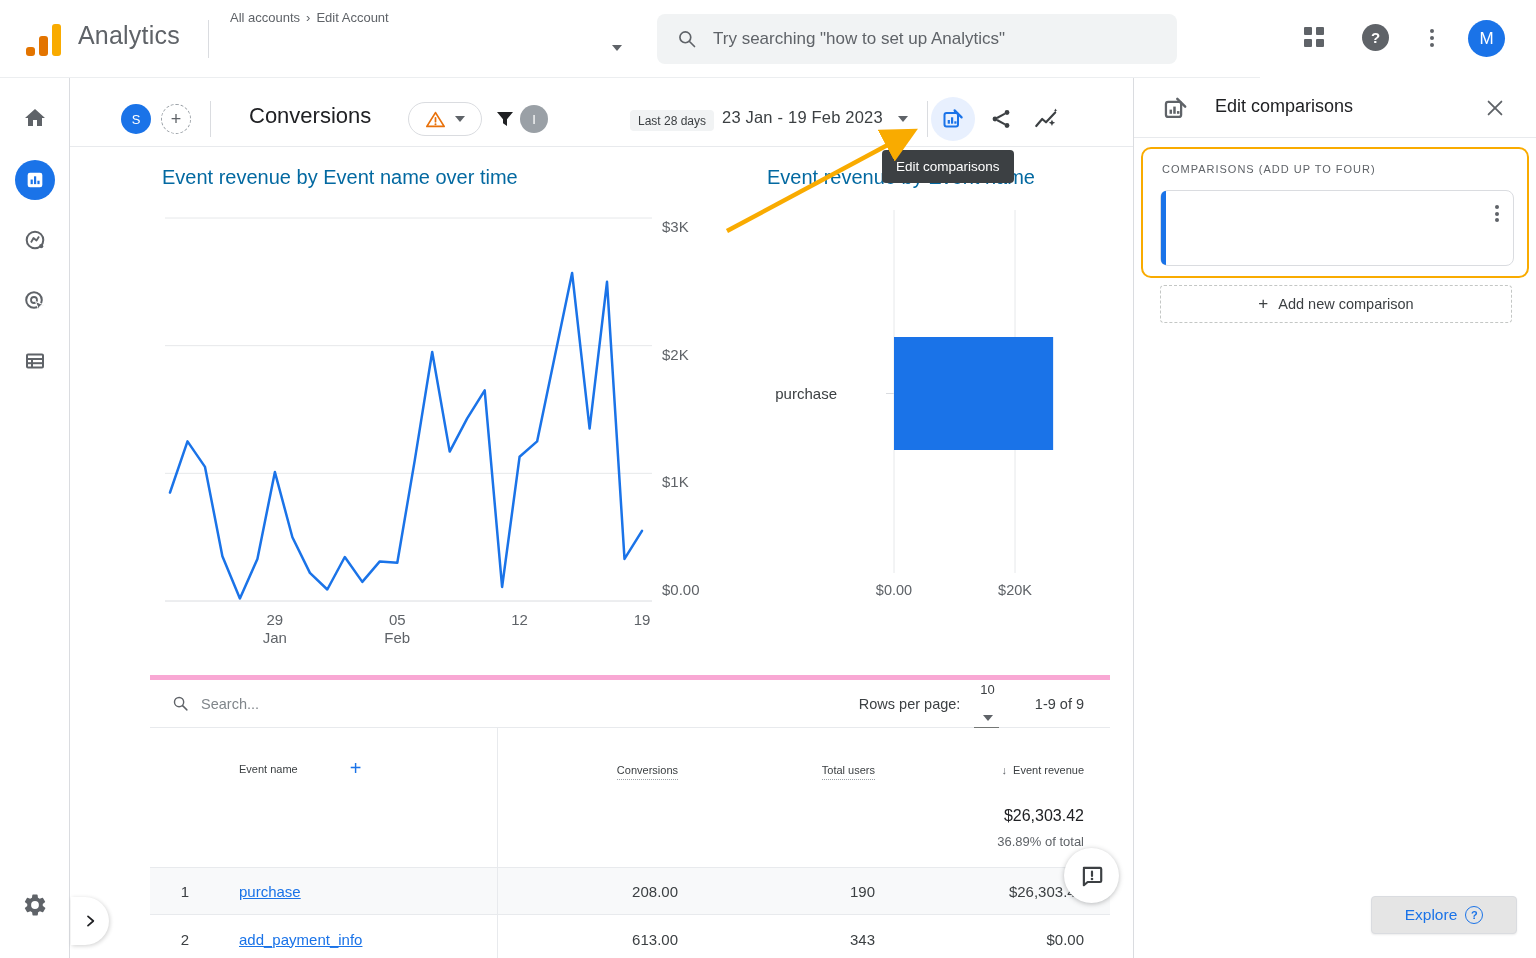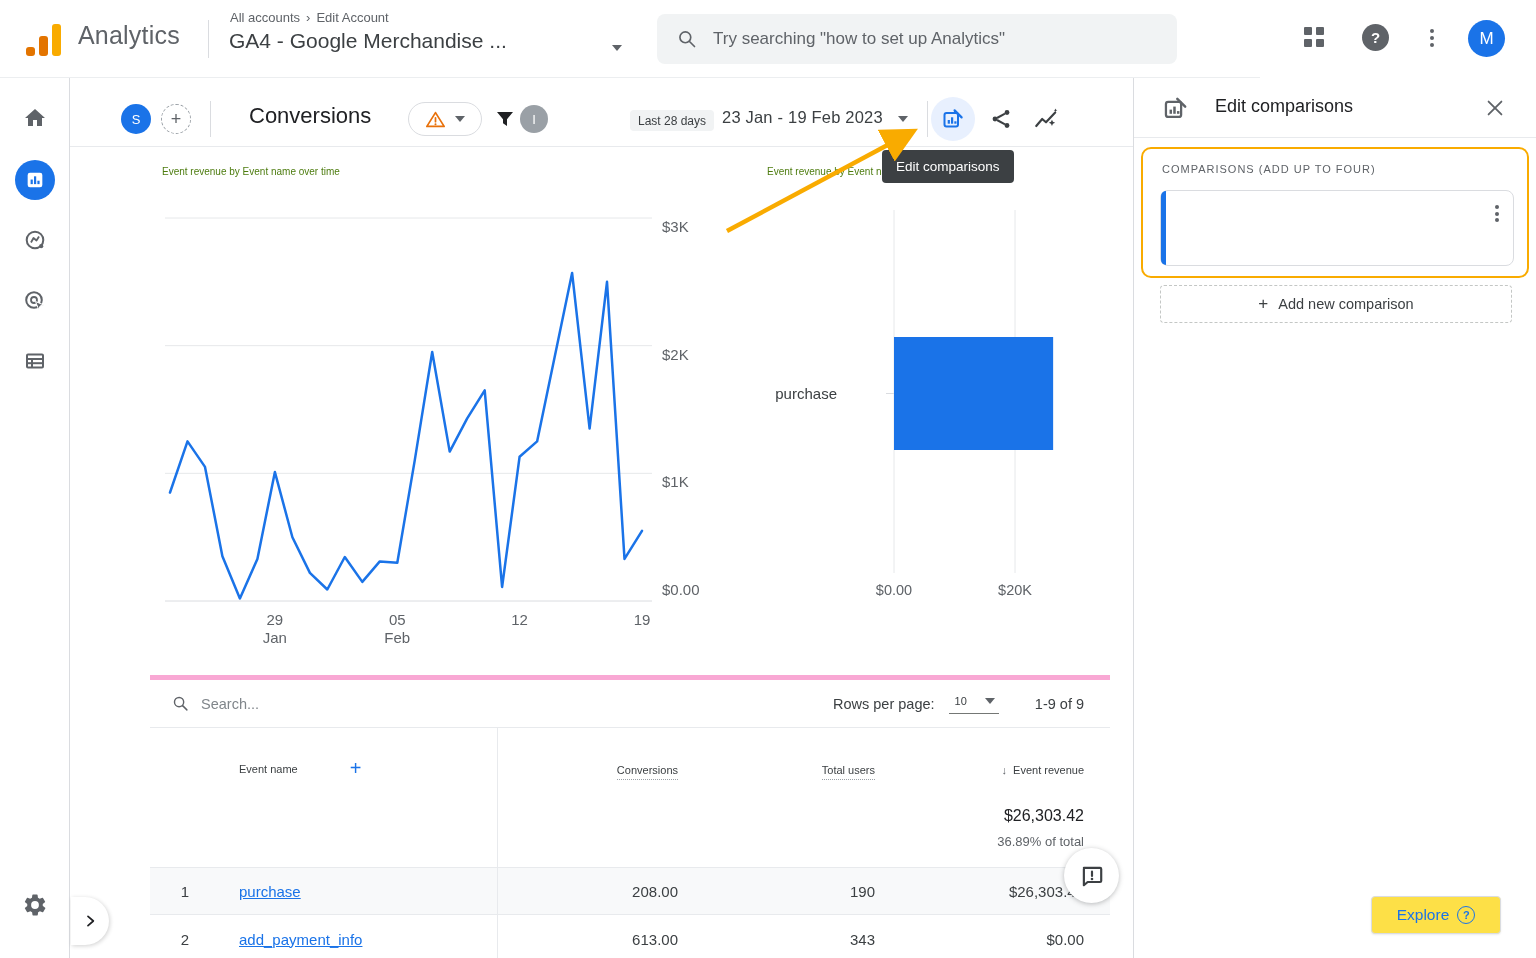--- a/index.html
+++ b/index.html
@@ -45,34 +45,34 @@
   .warn-pill { left:408px; top:102px; width:74px; height:34px; border:1px solid #dadce0; border-radius:17px; background:#fff; display:flex; align-items:center; justify-content:center; gap:9px; }
   .i-badge { left:520px; top:105px; width:28px; height:28px; border-radius:50%; background:#9aa0a6; color:#fff; font-size:13px; display:flex; align-items:center; justify-content:center; }
   .date-chip { left:630px; top:110px; height:21px; background:#f1f3f4; border-radius:4px; font-size:12px; color:#3c4043; display:flex; align-items:center; padding:0 8px; }
   .date-range { left:722px; top:108px; font-size:16.5px; font-weight:500; color:#3c4043; letter-spacing:.2px; }
   .date-caret { left:898px; top:116px; }
   .tb-icon { top:97px; width:44px; height:44px; border-radius:50%; display:flex; align-items:center; justify-content:center; }
   .edit-cmp-btn { background:#e8f0fe; }
   .toolbar-div { top:146px; left:70px; width:1063px; height:1px; background:#e8eaed; }
 
   
-  .chart-title { font-size:10px; color:#4d7c0f; z-index:2; }
+  .chart-title { font-size:20px; color:#0369a1; z-index:2; }
   svg text { font-family:"Liberation Sans", sans-serif; }
 
   
   .tooltip { left:882px; top:150px; height:33px; padding:0 14px; background:#3c4043; border-radius:4px; color:#fff; font-size:13.5px; display:flex; align-items:center; z-index:30; }
   .arrow-overlay { left:690px; top:103px; z-index:35; pointer-events:none; }
 
   
   .table-wrap { left:150px; top:675px; width:960px; height:283px; border-top:5px solid #f9a8d4; }
   .search-row { position:relative; height:47px; display:flex; align-items:center; padding-right:26px; }
   .search-row input { border:0; outline:0; font-family:inherit; font-size:14.5px; color:#5f6368; width:200px; margin-left:12px; background:transparent; }
   .search-row input::placeholder { color:#80868b; opacity:1; }
   .rpp-label { margin-left:auto; font-size:14.5px; color:#3c4043; }
-  .rpp-value { display:flex; align-items:center; gap:18px; border-bottom:1px solid #747775; padding:2px 4px 6px 6px; margin-left:14px; font-size:11px; color:#3c4043; }
+  .rpp-value { display:flex; align-items:center; gap:18px; border-bottom:1px solid #747775; padding:2px 4px 6px 6px; margin-left:14px; font-size:13px; color:#3c4043;flex-direction:column; }
   .pagination { margin-left:36px; font-size:14.5px; color:#3c4043; }
   .tr { display:flex; align-items:center; }
   .c-idx { width:70px; text-align:center; font-size:15px; color:#3c4043; flex:none; }
   .c-name { flex:1; padding-left:19px; display:flex; align-items:center; }
   .c-num { width:181px; text-align:right; font-size:15px; color:#3c4043; flex:none; }
   .c-num2 { width:197px; } .c-num3 { width:209px; }
   .c-pad { width:26px; flex:none; }
   .thead { height:47px; border-top:1px solid #e8eaed; align-items:center; padding-top:14px; height:68px; }
   .th { font-size:11px; color:#3c4043; }
   .th-dotted { border-bottom:1px dotted #9aa0a6; padding-bottom:3px; }
@@ -95,42 +95,41 @@
   .cmp-card { position:absolute; left:17px; top:41px; width:354px; height:76px; border:1px solid #dadce0; border-radius:8px; background:#fff; }
   .cmp-accent { position:absolute; left:0; top:0; width:5px; height:100%; background:#1a73e8; border-radius:8px 0 0 8px; }
   .cmp-text { position:absolute; left:21px; top:13px; width:250px; font-size:15px; line-height:25px; color:#202124; }
   .cmp-kebab { position:absolute; right:14px; top:14px; color:#5f6368; font-size:18px; letter-spacing:0; display:flex; flex-direction:column; gap:2.5px; align-items:center; }
   .cmp-kebab i { width:4px; height:4px; border-radius:50%; background:#5f6368; }
   .add-cmp-btn { position:absolute; left:26px; top:207px; width:352px; height:38px; border:1px dashed #c4c7c5; border-radius:4px; display:flex; align-items:center; justify-content:center; gap:10px; color:#3c4043; background:#fff; }
   .add-cmp-btn .plus { font-size:17px; }
   .add-cmp-btn .lbl { font-size:14.5px; }
 
   
-  .explore-btn { left:1371px; top:896px; width:130px; height:38px; background:#fde047; border:1px solid #dadce0; border-radius:4px; box-shadow:0 1px 2px rgba(0,0,0,.08); display:flex; align-items:center; justify-content:center; gap:8px; z-index:20; }
+  .explore-btn { left:1371px; top:896px; width:146px; height:38px; background:#e5e5e5; border:1px solid #dadce0; border-radius:4px; box-shadow:0 1px 2px rgba(0,0,0,.08); display:flex; align-items:center; justify-content:center; gap:8px; z-index:20; }
   .explore-btn .lbl { color:#1a73e8; font-size:15.5px; }
   .q-circle { width:18px; height:18px; border:1.6px solid #1a73e8; border-radius:50%; color:#1a73e8; font-size:11px; font-weight:bold; display:flex; align-items:center; justify-content:center; }
   .feedback { left:1064px; top:848px; width:55px; height:55px; border-radius:50%; background:#fff; box-shadow:0 1px 5px rgba(60,64,67,.35); display:flex; align-items:center; justify-content:center; z-index:25; }
 </style>
 </head>
 <body>
 
 <div class="page">
 
   <div class="abs header">
     <div class="abs logo-bars">
       <span class="bar b1"></span>
         <span class="bar b2"></span>
         <span class="bar b3"></span>
     </div>
     <div class="abs app-title">Analytics</div>
     <div class="abs vdiv" style="left:208px; top:20px; height:38px;"></div>
     <div class="abs crumb">
       <span>All accounts</span><span class="sep">›</span><span>Edit Account</span>
     </div>
-    <div class="abs property">GA4 - Google Merchandise ...</div>
     <span class="abs caret prop-caret"></span>
     <div class="abs search-pill">
       <svg width="20" height="20" viewBox="0 0 24 24">
           <circle cx="10" cy="10" r="6.5" fill="none" stroke="#5f6368" stroke-width="2"></circle>
           <line x1="15" y1="15" x2="21" y2="21" stroke="#5f6368" stroke-width="2" stroke-linecap="round"></line>
         </svg>
       <input type="text" placeholder="Try searching &quot;how to set up Analytics&quot;" style="">
     </div>
     <div class="abs hdr-icon grid-icon" style="left:1301px;">
       <span style="left:3px;top:3px;"></span>

